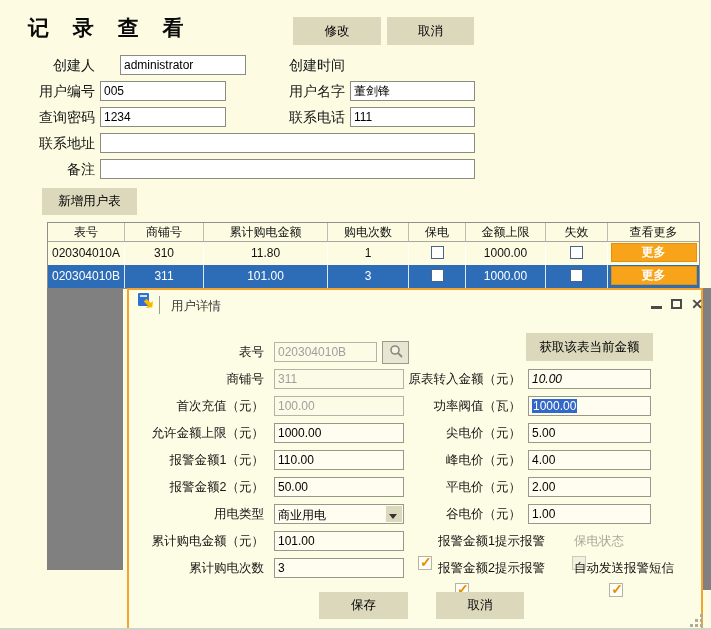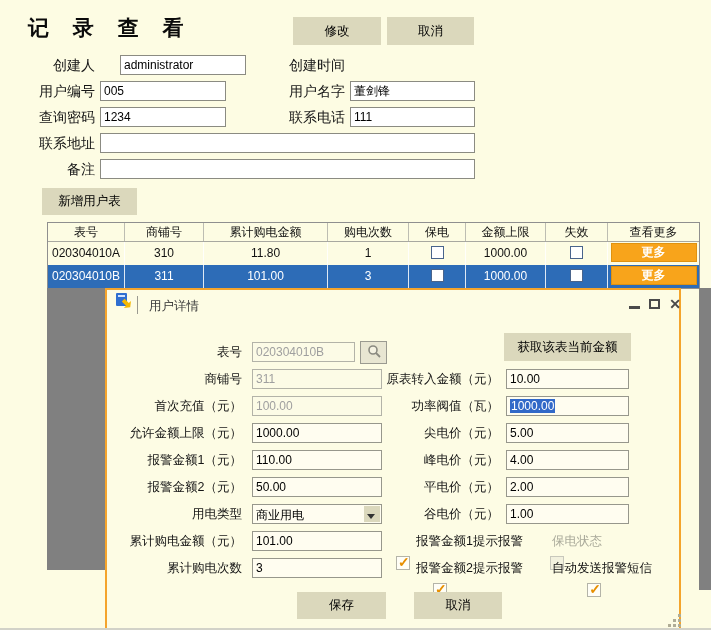--- a/index.html
+++ b/index.html
@@ -26,21 +26,21 @@
   .g-cell:last-child { border-right:none; }
   .c1{width:77px}.c2{width:79px}.c3{width:124px}.c4{width:81px}.c5{width:57px}.c6{width:80px}.c7{width:62px}.c8{width:93px;flex:1}
   .g-data.selected { background:#2d6cb7; color:#fff; }
   .cbx { display:inline-block; width:13px; height:13px; background:#fff; border:1px solid #49648c; vertical-align:middle; margin-top:-2px; }
   .more-btn { display:block; width:86px; height:19px; margin:1px auto; background:#f8a41b; border:1px solid #e0920f; color:#fff; font-size:12px; font-weight:bold; line-height:17px; text-align:center; cursor:default; font-family:inherit; }
 
   
   .backdrop { background:#808080; }
 
   
-  .dialog { left:105px; top:288px; width:576px; height:342px; background:#fdfce4; border:2px solid #f4a42c; border-bottom:none; }
+  .dialog { left:127px; top:288px; width:576px; height:342px; background:#fdfce4; border:2px solid #f4a42c; border-bottom:none; }
   .dlg-titlebar { position:absolute; left:0; top:0; width:100%; height:30px; }
   .dlg-title { position:absolute; left:42px; top:8px; font-size:12.5px; color:#3a3a3a; }
   .title-sep { position:absolute; left:30px; top:6px; width:1px; height:18px; background:#9a9a90; }
   .winctl { position:absolute; top:6px; width:16px; height:16px; color:#4a4a4a; text-align:center; }
   .min-bar { position:absolute; left:2px; top:10px; width:11px; height:3px; background:#4a4a4a; }
   .max-box { position:absolute; left:2px; top:3px; width:11px; height:10px; border:2px solid #4a4a4a; }
   .close-x { font-size:14px; font-weight:bold; line-height:16px; }
 
   .d-lbl { font-size:12.5px; color:#151515; text-align:right; line-height:20px; white-space:nowrap; }
   .d-inp { background:#fffdf0; border:1px solid #97978c; height:20px; font-size:12px; padding:0 3px; color:#000; font-family:inherit; }
@@ -161,21 +161,21 @@
       <svg width="14" height="14" viewBox="0 0 14 14">
         <circle cx="6" cy="6" r="4" fill="#f4f2e2" stroke="#8a8a80" stroke-width="1.6"></circle>
         <line x1="9" y1="9" x2="13" y2="13" stroke="#8a8a80" stroke-width="1.8"></line>
       </svg>
     </button>
 
     
     <div class="abs d-lbl" style="left:0; top:79px; width:135px;">商铺号</div>
     <input class="abs d-inp disabled" style="left: 145px; top: 79px; width: 130px;" disabled="" value="311">
     <div class="abs d-lbl" style="left:230px; top:79px; width:162px;">原表转入金额（元）</div>
-    <input class="abs d-inp" style="left: 399px; top: 79px; width: 123px;" value="10.00">
+    <input class="abs d-inp" style="left: 399px; top: 79px; width: 123px; font-style: italic;" value="10.00">
 
     
     <div class="abs d-lbl" style="left:0; top:106px; width:135px;">首次充值（元）</div>
     <input class="abs d-inp disabled" style="left: 145px; top: 106px; width: 130px;" disabled="" value="100.00">
     <div class="abs d-lbl" style="left:230px; top:106px; width:162px;">功率阀值（瓦）</div>
     <div class="abs d-inp" style="left:399px; top:106px; width:123px; line-height:18px;"><span class="sel-text">1000.00</span></div>
 
     
     <div class="abs d-lbl" style="left:0; top:133px; width:135px;">允许金额上限（元）</div>
     <input class="abs d-inp" style="left: 145px; top: 133px; width: 130px;" value="1000.00">

